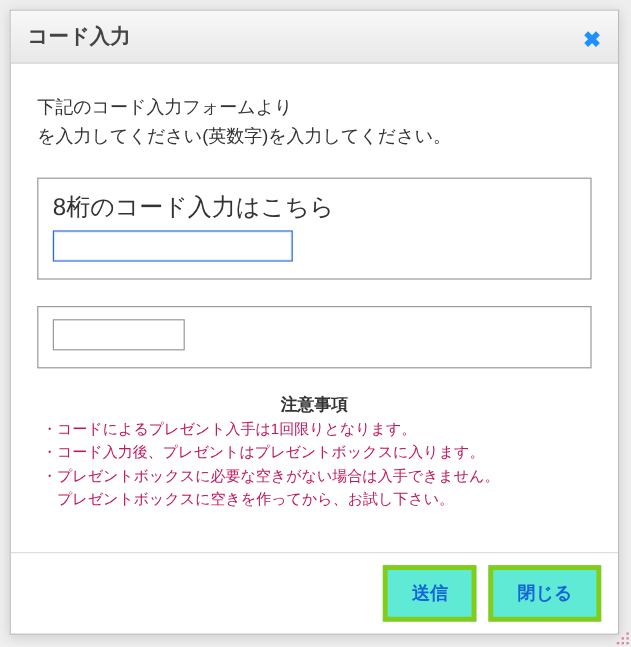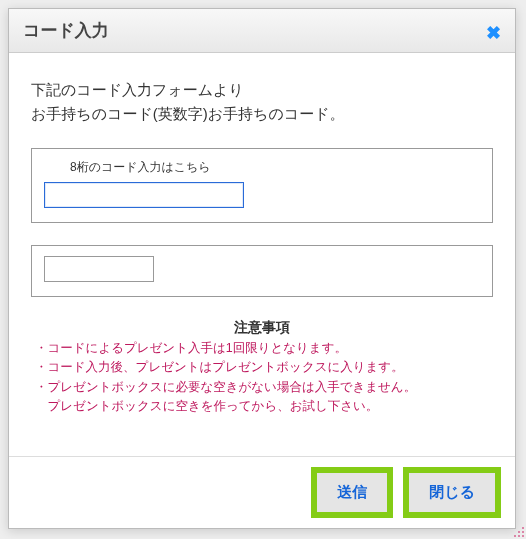--- a/index.html
+++ b/index.html
@@ -4,47 +4,47 @@
 <style>
   html,body{margin:0;padding:0;font-family:"Hiragino Kaku Gothic Pro","Meiryo",sans-serif;background:#f0f0f0;}
   .page{width:526px;height:539px;position:relative;overflow:hidden;background:#eee;}
   .dialog{position:absolute;left:8px;top:8px;right:10px;bottom:10px;background:#fff;border:1px solid #bbb;box-shadow:0 2px 10px rgba(0,0,0,.15);display:flex;flex-direction:column;}
   .titlebar{background:linear-gradient(#f8f8f8,#e8e8e8);border-bottom:1px solid #ccc;padding:10px 14px;display:flex;align-items:flex-end;justify-content:space-between;}
   .titlebar h1{margin:0;font-size:17px;font-weight:bold;color:#444;}
   .close-x{color:#1e90ff;font-size:18px;font-weight:bold;cursor:pointer;line-height:1;}
   .body{padding:19px 22px 10px 22px;flex:1;overflow:auto;color:#333;font-size:15px;}
   .intro{margin:6px 0 22px 0;line-height:1.6;}
   .field-group{border:1px solid #999;padding:10px 12px 14px 12px;margin-bottom:22px;}
-  .field-label{font-size:12px;margin-bottom:6px;color:#333;margin-left:26px;}
+  .field-label{font-size:20px;margin-bottom:6px;color:#333;}
   .field-input{border:1px solid #999;height:22px;padding:1px 4px;font-size:13px;outline:none;display:block;}
   .field-input.focus{border:1px solid #2a6bd8;box-shadow:0 0 0 1px rgba(42,107,216,.15) inset;}
   .f8 .field-input{width:190px;}
   .f20 .field-input{width:100px;}
   .notes-title{font-size:14px;font-weight:bold;margin:6px 0 2px 0;text-align:center;}
   .notes{margin:0;padding:0 0 0 4px;list-style:none;font-size:12.5px;color:#be185d;line-height:1.55;}
   .notes li::before{content:"\30FB";}
   .notes .indent{padding-left:1em;}
   .notes .indent::before{content:"";}
   .footer{border-top:1px solid #ddd;padding:10px 14px;display:flex;justify-content:flex-end;gap:10px;}
-  .btn{border:6px solid #84cc16;background:#e5e5e5;color:#1565d8;font-weight:bold;font-size:15px;padding:10px 20px;cursor:pointer;}
+  .btn{border:4px solid #84cc16;background:#5eead4;color:#1565d8;font-weight:bold;font-size:15px;padding:10px 20px;cursor:pointer;}
   .resize-grip{position:absolute;right:2px;bottom:2px;width:14px;height:14px;pointer-events:none;opacity:.5;}
   .resize-grip span{position:absolute;background:#c26;width:2px;height:2px;}
 </style>
 </head>
 <body>
 <div class="page">
   <div class="dialog">
     <div class="titlebar">
       <h1>コード入力</h1>
       <span class="close-x">✖</span>
     </div>
     <div class="body">
       <div class="intro">
         <span>下記のコード入力フォームより</span><br>
-        <span>お手持ちのコード(英数字)お手持ちのコード。</span>
+        <span>を入力してください(英数字)を入力してください。</span>
       </div>
 
       <div class="field-group f8">
         <div class="field-label">8桁のコード入力はこちら</div>
         <input class="field-input focus" type="text" value="" style="">
       </div>
 
       <div class="field-group f20">
         <input class="field-input" type="text" value="" style="">
       </div>

